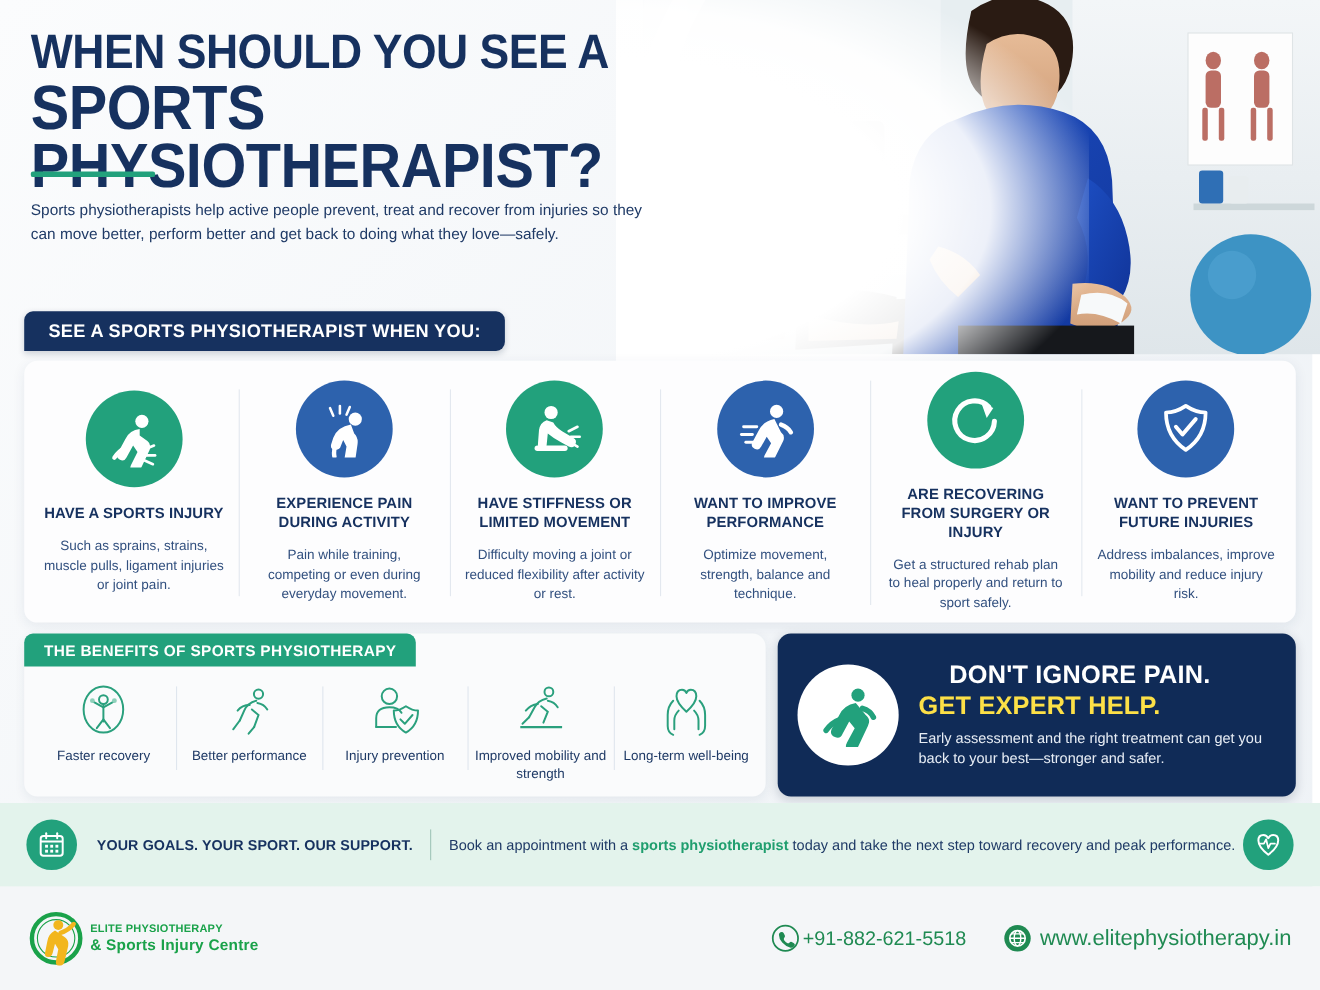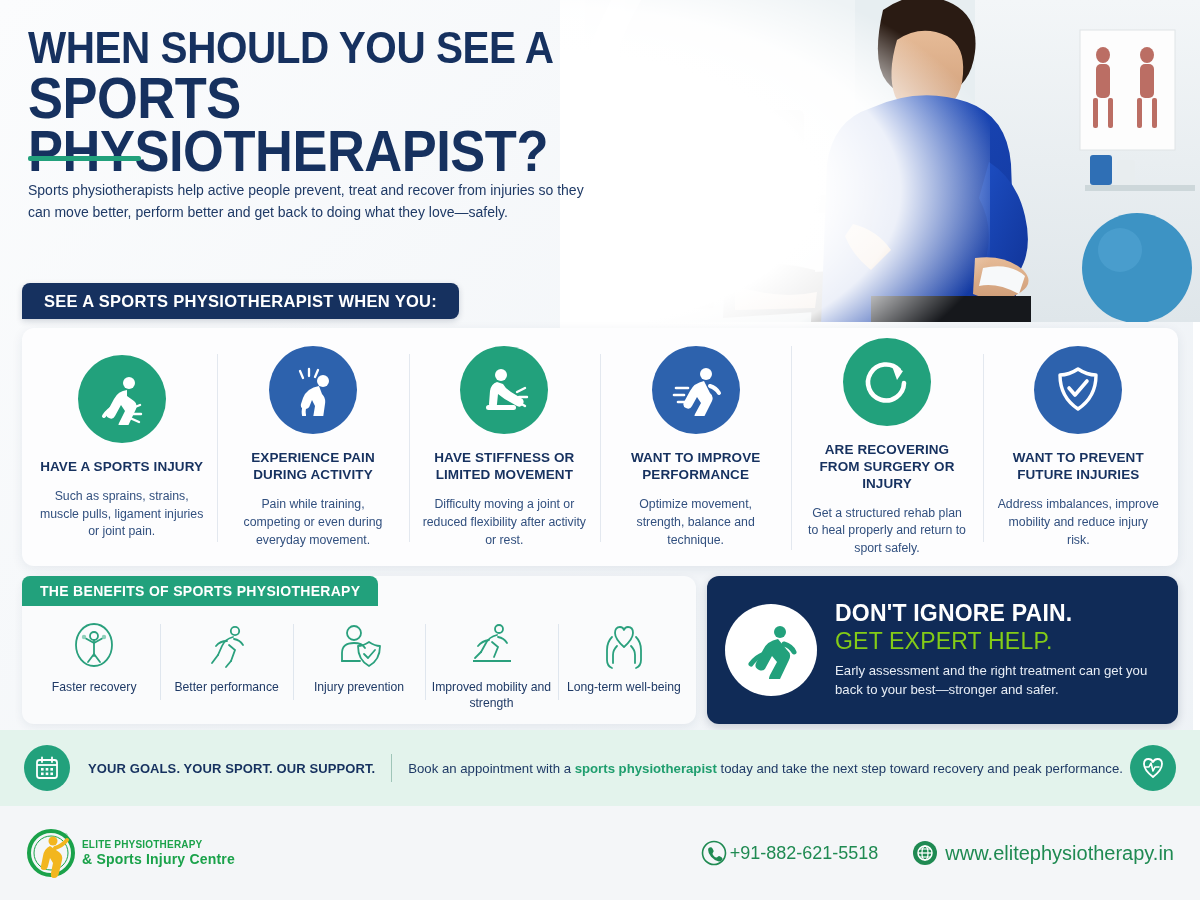--- a/index.html
+++ b/index.html
@@ -149,22 +149,22 @@
     display: flex; align-items: center; padding: 0 20px 0 18px;
     box-shadow: 0 3px 10px rgba(10,25,55,0.18);
   }
   .cta-badge {
     width: 92px; height: 92px; border-radius: 50%;
     background: #ffffff; flex: 0 0 auto;
     display: flex; align-items: center; justify-content: center;
     margin-right: 18px;
   }
   .cta-text { color:#fff; }
-  .cta-l1 { font-size: 23px; font-weight: 800; letter-spacing: 0.2px; color:#ffffff; }
-  .cta-l2 { font-size: 23px; font-weight: 400; letter-spacing: 0.2px; color:#84cc16; margin-top: 1px; }
+  .cta-l1 { font-size: 23px; font-weight: 800; letter-spacing: 0.2px; color:#ffffff;margin-left:28px; }
+  .cta-l2 { font-size: 23px; font-weight: 700; letter-spacing: 0.2px; color:#fde047; margin-top: 1px; }
   .cta-sub { font-size: 13.2px; line-height: 1.42; margin-top: 7px; color: #e7edf5; }
 
   
   .banner {
     position: absolute; left: 0; top: 730px; width: 1200px; height: 76px;
     background: #e3f3ec;
     display: flex; align-items: center; padding: 0 24px;
   }
   .banner-icon {
     width: 46px; height: 46px; border-radius: 50%; background: #22a17c;

